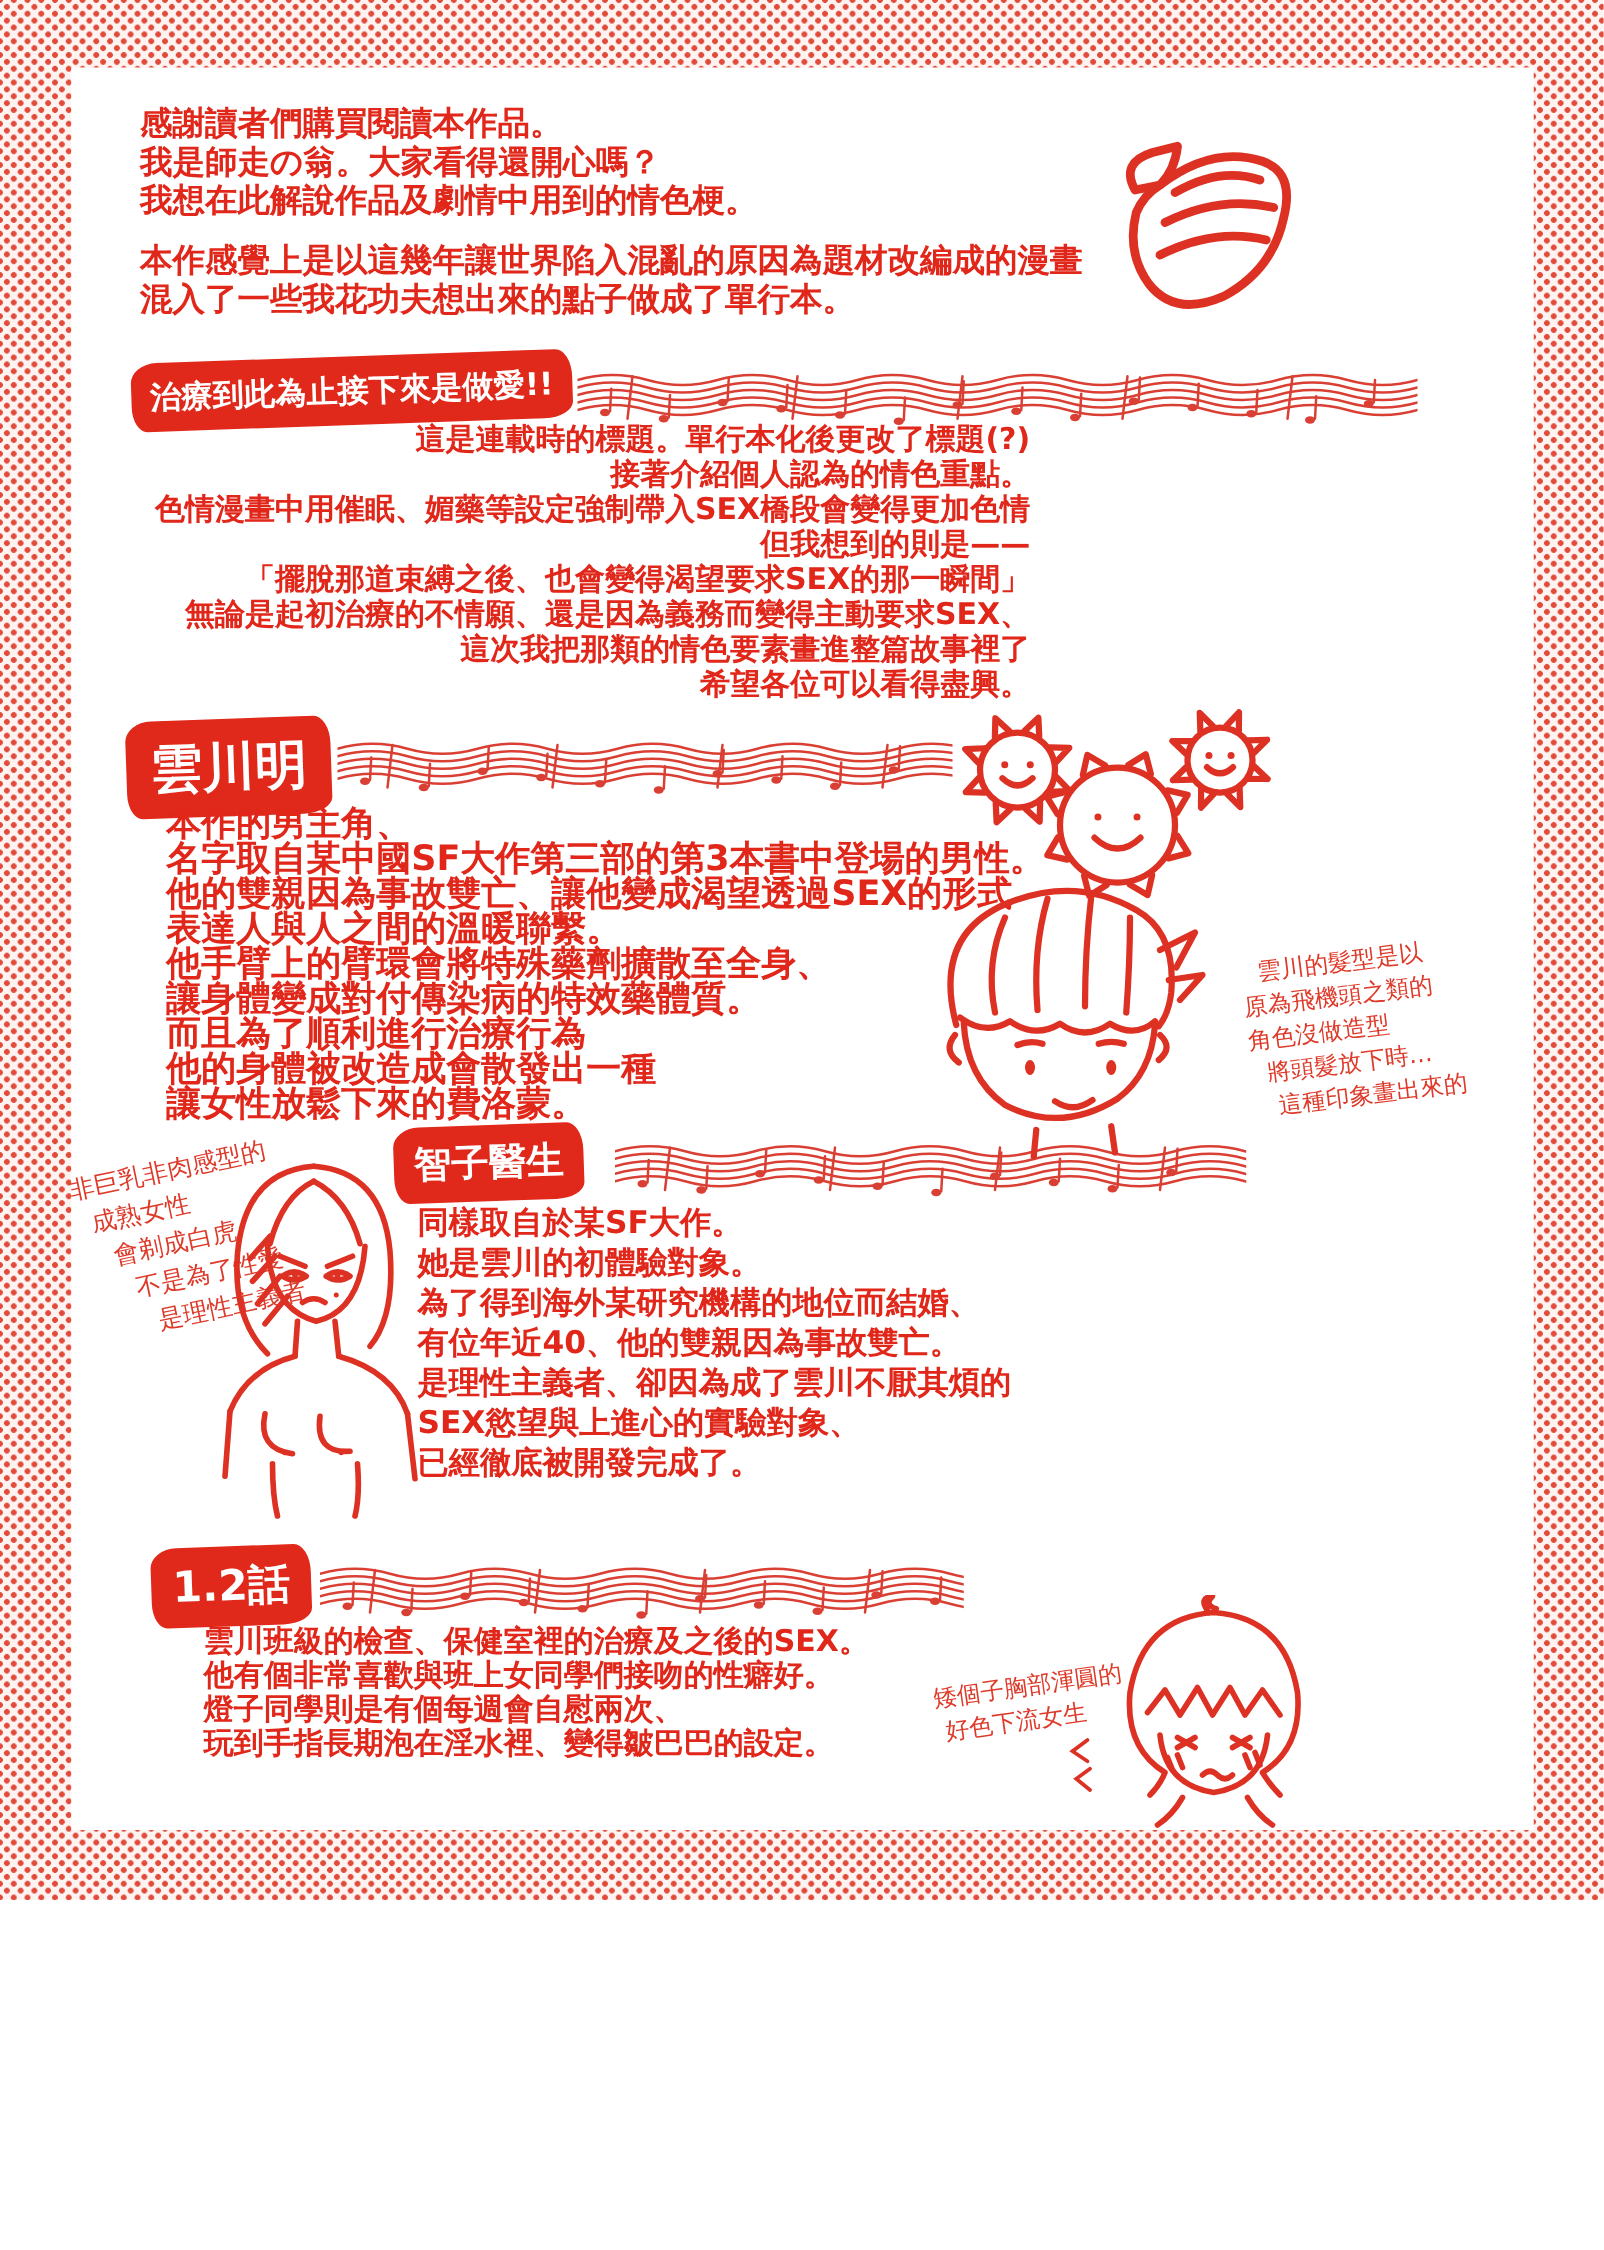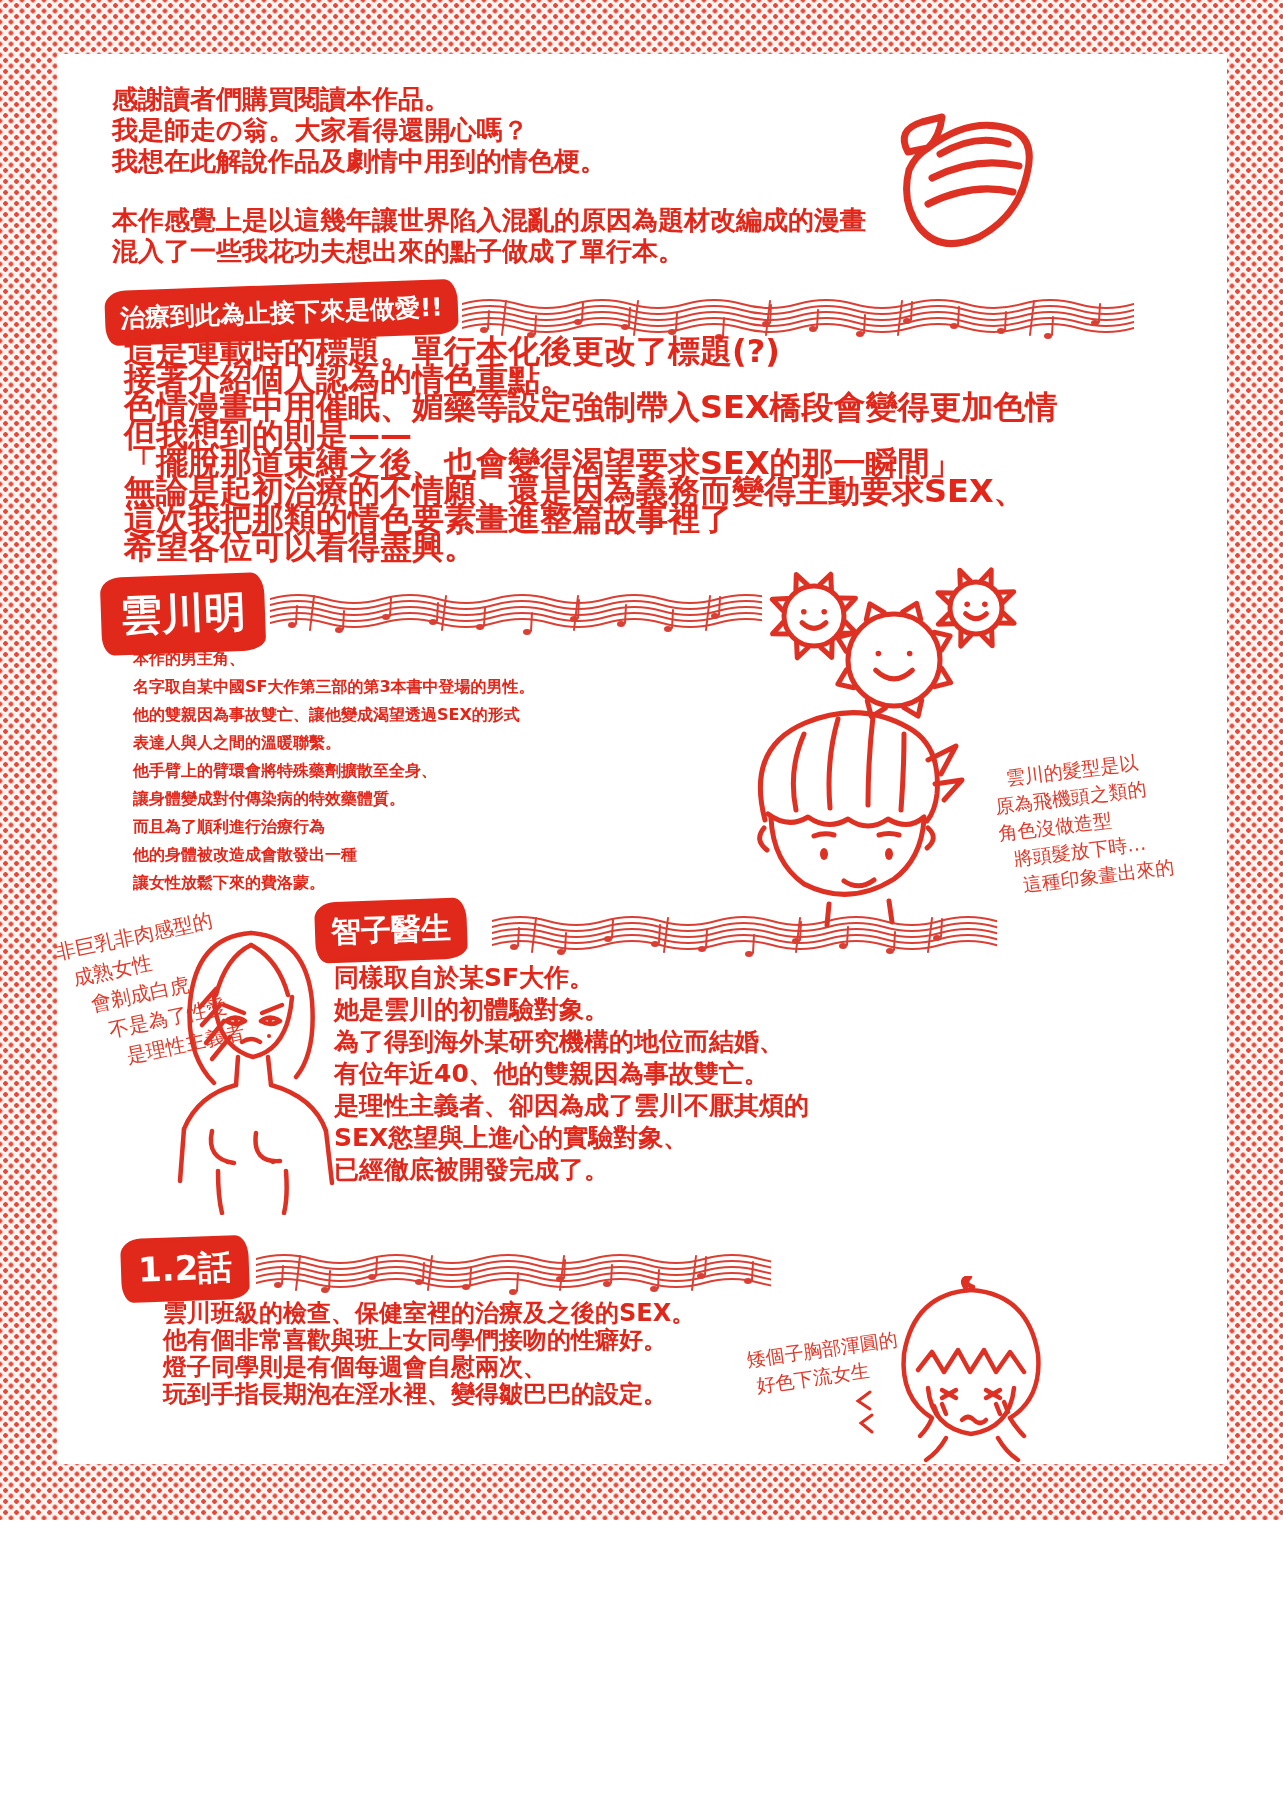--- a/index.html
+++ b/index.html
@@ -9,23 +9,23 @@
     background-image:
       radial-gradient(circle,#e24a3a 2px,rgba(255,255,255,0) 2.6px),
       radial-gradient(circle,#e24a3a 2px,rgba(255,255,255,0) 2.6px);
     background-size:11px 11px;
     background-position:0 0,5.5px 5.5px;
     font-family:"DejaVu Sans",sans-serif;
   }
   .paper{position:absolute;left:57px;top:54px;right:56px;bottom:56px;background:#ffffff;}
   .txt{position:absolute;color:#e1261a;font-weight:700;white-space:nowrap;}
   #p1{left:112px;top:84px;font-size:26px;line-height:31px;}
-  #p2{left:112px;top:194px;font-size:26px;line-height:31px;margin-top:11px;}
-  #p3{left:124px;top:337px;font-size:32px;line-height:28px;}
-  #p4{left:133px;top:645px;font-size:16px;line-height:28px;}
+  #p2{left:112px;top:194px;font-size:26px;line-height:31px;}
+  #p3{left:124px;top:337px;font-size:24px;line-height:28px;text-align:right;}
+  #p4{left:133px;top:645px;font-size:28px;line-height:28px;}
   #p5{left:334px;top:962px;font-size:25px;line-height:32px;}
   #p6{left:142px;top:1300px;font-size:24px;line-height:27px;margin-left:21px;}
   .blob{
     position:absolute;background:#e0281b;color:#ffffff;font-weight:700;white-space:nowrap;
     transform:rotate(-2deg);
     border-radius:18px 10px 20px 9px/13px 19px 10px 17px;
     box-shadow:0 0 0 3px #e0281b;
   }
   #h1{left:108px;top:288px;font-size:25px;padding:8px 12px;}
   #h2{left:104px;top:578px;font-size:42px;padding:8px 16px;}

